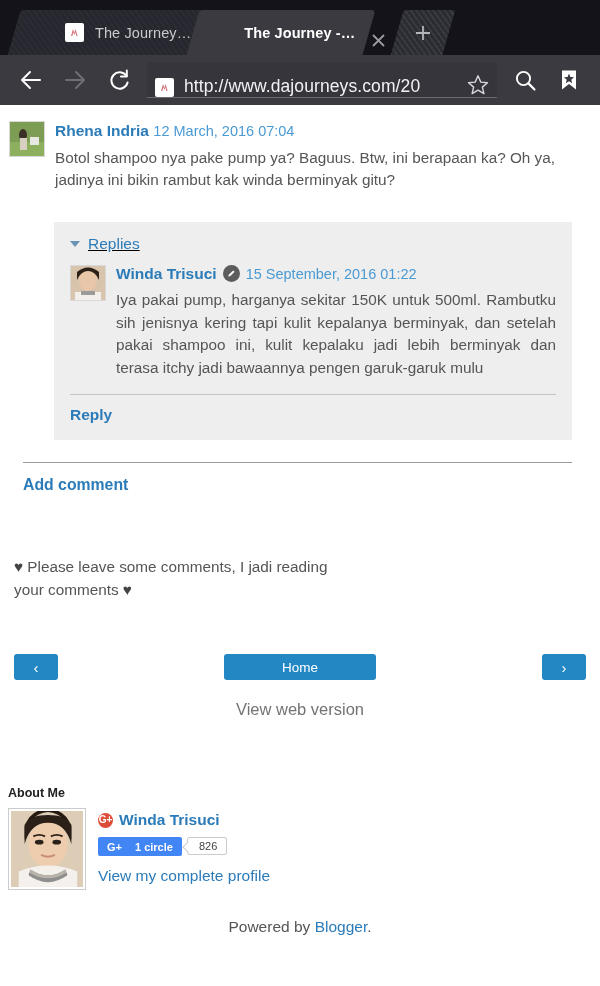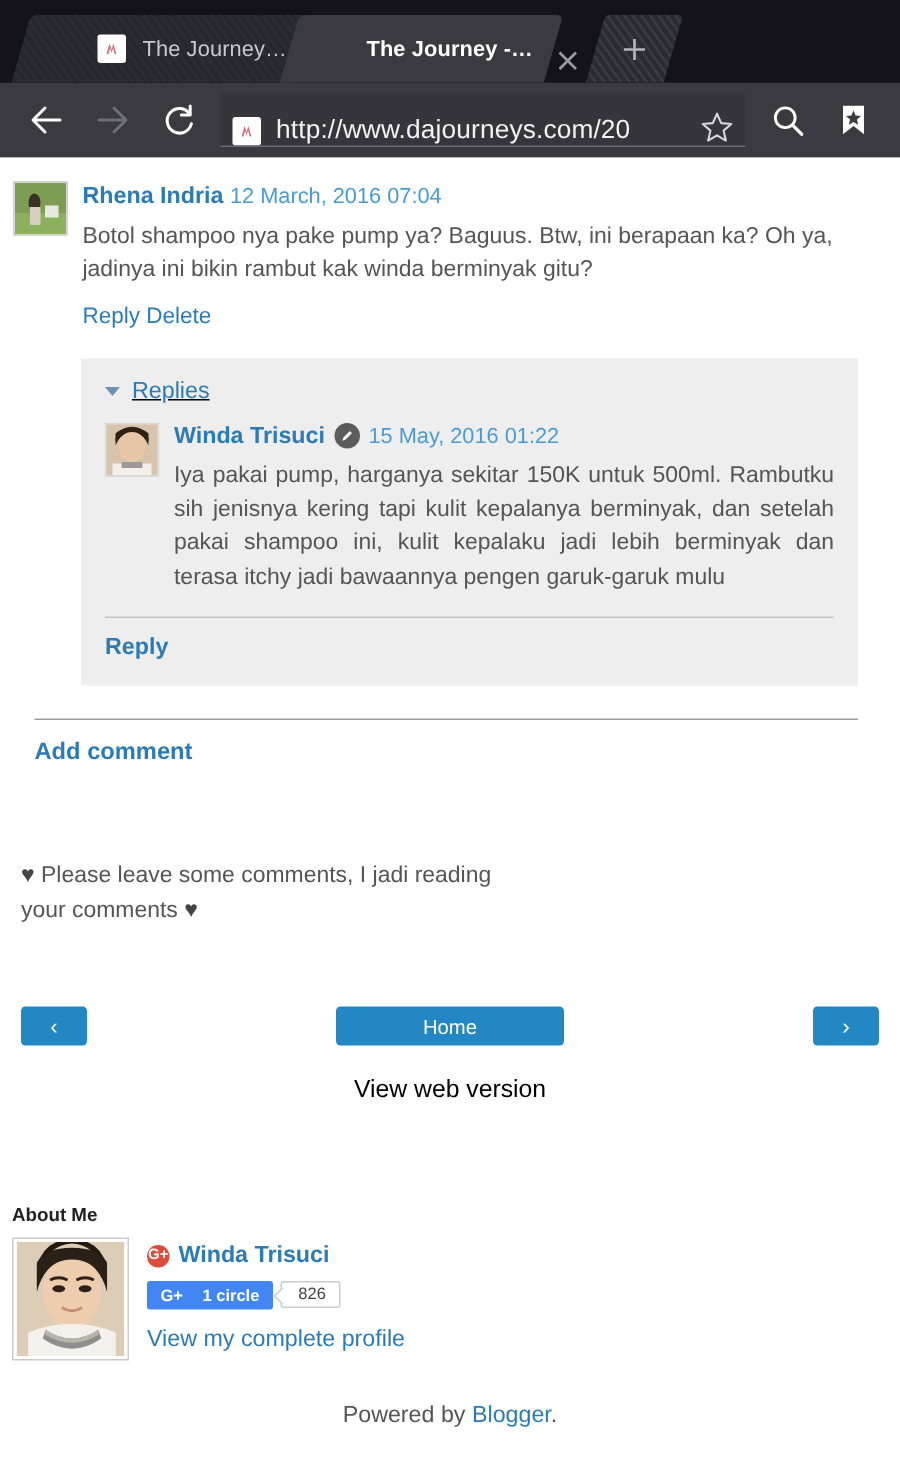--- a/index.html
+++ b/index.html
@@ -209,21 +209,21 @@
     border:none; border-radius:3px;
     font-family:"Liberation Sans", sans-serif;
     cursor:pointer;
     display:flex; align-items:center; justify-content:center;
   }
   .nav-arrow { width:44px; height:26px; font-size:15px; }
   #home-button { width:152px; height:26px; font-size:13.5px; }
 
   #view-web-version {
     display:block; text-align:center;
-    color:#000000; font-size:16.5px;
+    color:#737373; font-size:16.5px;
     margin-top:20px; cursor:pointer;
   }
 
   
   #about-section { margin:67px 0 0 8px; }
   #about-title { font-size:12.5px; font-weight:bold; color:#222222; }
   #about-body { display:flex; gap:12px; margin-top:8px; }
   #profile-photo {
     width:78px; height:82px; flex:none;
     border:1px solid #cccccc; padding:2px;
@@ -383,24 +383,20 @@
           <rect x="10" y="16" width="7" height="12" fill="#d8cfc0"></rect>
           <rect x="20" y="15" width="9" height="8" fill="#e8e8e2"></rect>
         </svg>
       </div>
       <div class="comment-body">
         <div class="comment-head">
           <span class="author-name">Rhena Indria</span>
           <span class="comment-time">12 March, 2016 07:04</span>
         </div>
         <div class="comment-text">Botol shampoo nya pake pump ya? Baguus. Btw, ini berapaan ka? Oh ya, jadinya ini bikin rambut kak winda berminyak gitu?</div>
-        <div class="comment-actions">
-          <span>Reply</span>
-          <span>Delete</span>
-        </div>
       </div>
     </div>
 
     <div id="replies-panel">
       <div id="replies-toggle">
         <span class="caret-down"></span>
         <span id="replies-label">Replies</span>
       </div>
 
       <div class="reply">
@@ -415,21 +411,21 @@
           </svg>
         </div>
         <div class="comment-body">
           <div class="reply-head">
             <span class="author-name">Winda Trisuci</span>
             <span class="author-badge">
               <svg width="11" height="11" viewBox="0 0 11 11">
                 <path d="M2.2 8.8 L3 6.6 L7.2 2.4 L8.6 3.8 L4.4 8 Z" fill="#ffffff"></path>
               </svg>
             </span>
-            <span class="comment-time">15 May, 2016 01:22</span>
+            <span class="comment-time">15 September, 2016 01:22</span>
           </div>
           <div class="reply-text">Iya pakai pump, harganya sekitar 150K untuk 500ml. Rambutku sih jenisnya kering tapi kulit kepalanya berminyak, dan setelah pakai shampoo ini, kulit kepalaku jadi lebih berminyak dan terasa itchy jadi bawaannya pengen garuk-garuk mulu</div>
         </div>
       </div>
 
       <div id="reply-divider"></div>
       <span id="reply-link">Reply</span>
     </div>
 
     <div id="add-comment-wrap">

